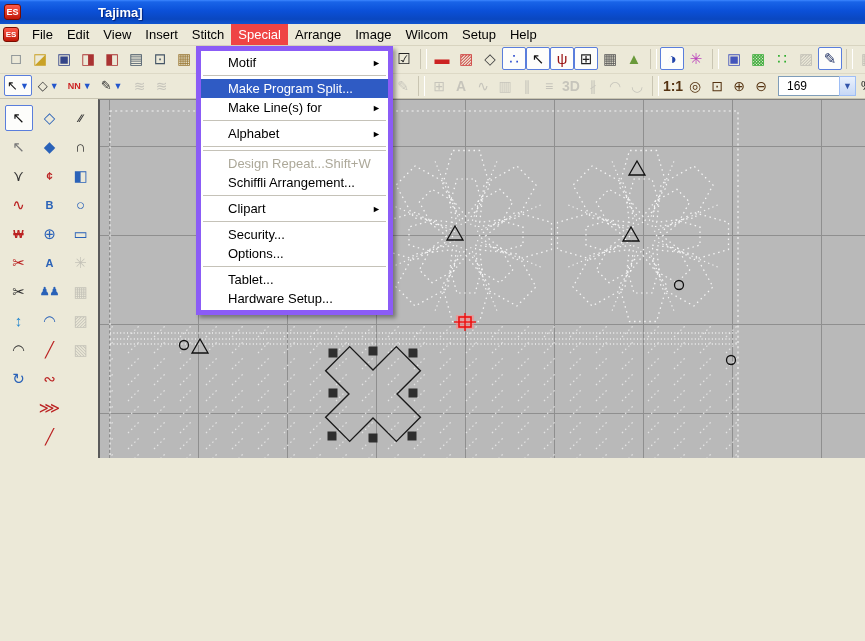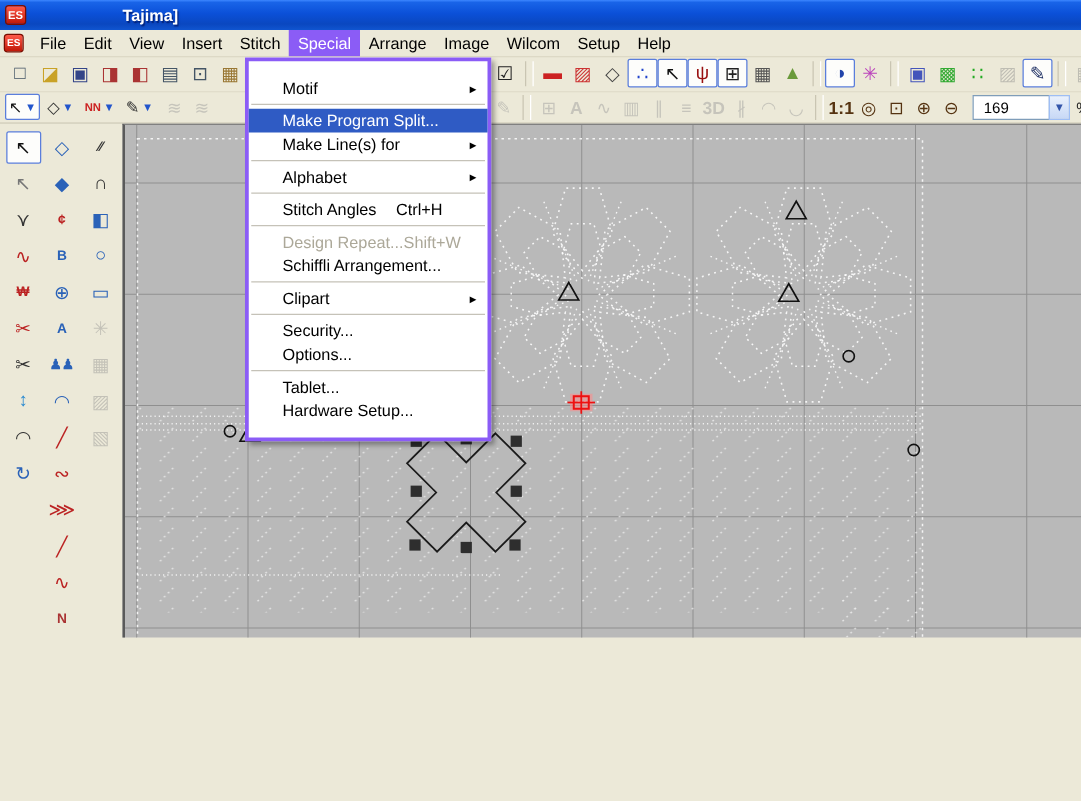--- a/index.html
+++ b/index.html
@@ -1,37 +1,37 @@
 <!DOCTYPE html>
 <html><head>
 <meta charset="utf-8">
 <style>
   * { margin:0; padding:0; box-sizing:border-box; }
   html,body { width:865px; height:641px; background:#ece9d8; }
   body { font-family:"Liberation Sans", sans-serif; }
-  .app { position:relative; width:865px; height:510px; overflow:hidden; background:#ece9d8; }
+  .app { position:relative; width:865px; height:458px; overflow:hidden; background:#ece9d8; }
 
   
   .titlebar { position:absolute; left:0; top:0; width:865px; height:24px;
     background:linear-gradient(180deg,#3d87ff 0%,#1964e8 8%,#0b50d8 45%,#0a47c0 80%,#1055d0 100%);
     display:flex; align-items:center; padding-left:4px; color:#fff; }
   .app-icon { width:17px; height:16px; background:linear-gradient(180deg,#ff5a4a,#c01808);
     border:1px solid #7a0d00; border-radius:3px; color:#fff; font-size:9px; font-weight:bold;
     display:flex; align-items:center; justify-content:center; margin-right:5px; }
   .titletext { font-size:13px; font-weight:bold; text-shadow:1px 1px 1px #00217a; }
   .titletext.second { margin-left:72px; }
 
   
   .menubar { position:absolute; left:0; top:24px; width:865px; height:22px; background:#ece9d8;
     display:flex; align-items:center; padding-left:3px; border-bottom:1px solid #d8d4c0; }
   .doc-icon { width:16px; height:15px; background:linear-gradient(180deg,#ff5a4a,#c01808);
     border:1px solid #7a0d00; border-radius:3px; color:#fff; font-size:8px; font-weight:bold;
     display:flex; align-items:center; justify-content:center; margin-right:6px; }
   .mb-item { font-size:13px; color:#000; padding:3px 7px; cursor:default; }
-  .mb-item.active { background:#8b5cf6; color:#fff; }
+  .mb-item.active { background:#ef4444; color:#fff; }
 
   
   .toolbar { position:absolute; left:0; width:865px; background:#ece9d8; }
   .toolbar.r1 { top:46px; height:28px; border-bottom:1px solid #ddd9c6; }
   .toolbar.r2 { top:74px; height:25px; border-bottom:1px solid #c9c5b2; }
   .tgroup { position:absolute; top:1px; display:flex; align-items:center; }
   .tbtn { width:24px; height:23px; display:inline-flex; align-items:center; justify-content:center;
     font-size:15px; margin:0 0px; border:1px solid transparent; border-radius:2px; cursor:default; }
   .toolbar.r2 .tbtn { width:22px; height:21px; font-size:14px; }
   .tbtn.textglyph { font-size:10px; font-weight:bold; }
@@ -68,21 +68,21 @@
     border-left:2px solid #5a5a5a; border-top:1px solid #808080;
     background-color:#b9b9b9;
     background-image:
       linear-gradient(to right,#8f8f8f 1px,transparent 1px),
       linear-gradient(to bottom,#8f8f8f 1px,transparent 1px);
     background-size:89px 89px; background-position:9px 46px; }
   .canvas svg { position:absolute; left:0; top:0; }
 
   
   .menu-popup { position:absolute; left:196px; top:46px; width:197px; background:#fff;
-    border:3px solid #8b5cf6; box-shadow:3px 3px 4px rgba(0,0,0,.35); z-index:50; padding:12px 0; }
+    border:5px solid #8b5cf6; box-shadow:3px 3px 4px rgba(0,0,0,.35); z-index:50; padding:2px 0; }
   .mitem { height:19px; display:flex; align-items:center; font-size:13px; color:#000;
     padding:0 8px 0 27px; cursor:default; }
   .mitem .mlabel { flex:0 0 auto; }
   .mitem .mfill { flex:1; }
   .mitem .mshortcut { margin-right:20px; }
   .mitem .marrow { width:8px; font-size:9px; text-align:right; }
   .mitem.hilite { background:#2f5bc4; color:#fff; }
   .mitem.disabled { color:#aca899; }
   .msep { height:1px; background:#c5c2b8; margin:3px 2px; }
 </style>
@@ -476,26 +476,20 @@
         <span class="mfill"></span>
         <span class="marrow">►</span>
       </div>
       <div class="msep"></div>
       <div class="mitem">
         <span class="mlabel">Alphabet</span>
         <span class="mfill"></span>
         <span class="marrow">►</span>
       </div>
       <div class="msep"></div>
-      <div class="mitem">
-        <span class="mlabel">Stitch Angles</span>
-        <span class="mfill"></span>
-        <span class="mshortcut">Ctrl+H</span>
-        <span class="marrow"></span>
-      </div>
       <div class="msep"></div>
       <div class="mitem disabled">
         <span class="mlabel">Design Repeat...</span>
         <span class="mfill"></span>
         <span class="mshortcut">Shift+W</span>
         <span class="marrow"></span>
       </div>
       <div class="mitem">
         <span class="mlabel">Schiffli Arrangement...</span>
         <span class="mfill"></span>

